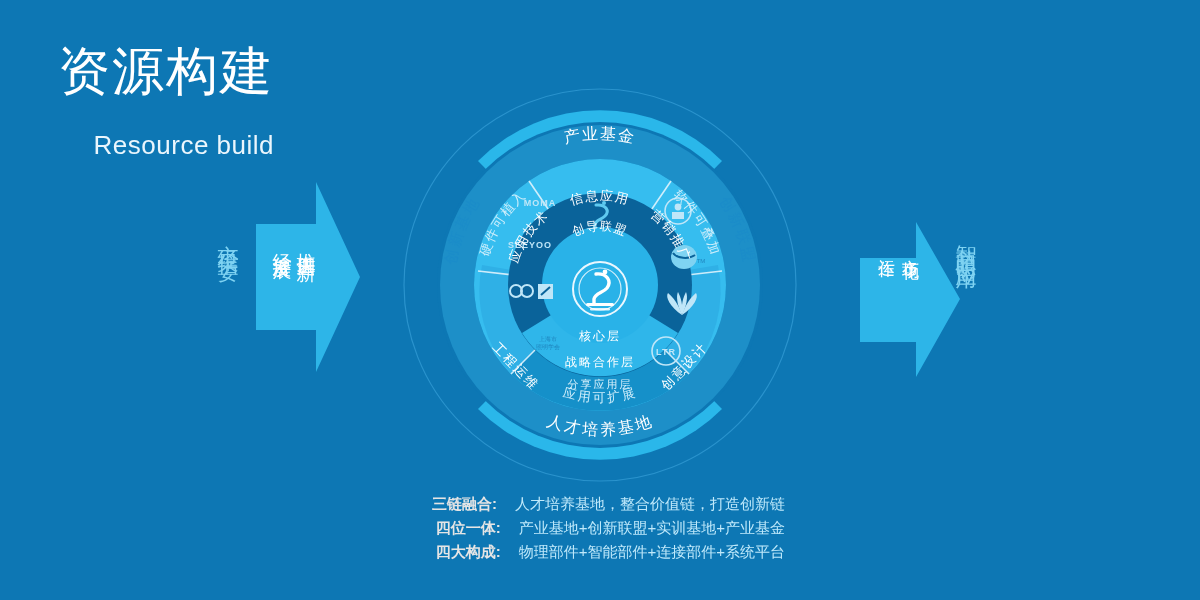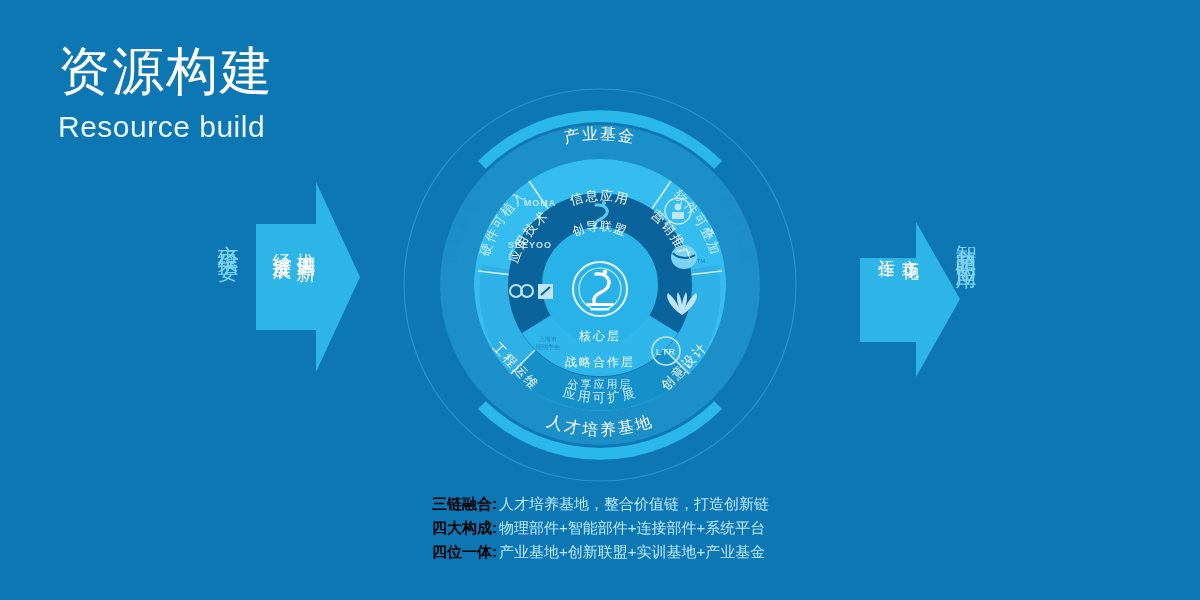--- a/index.html
+++ b/index.html
@@ -3,26 +3,26 @@
 <meta charset="utf-8">
 <style>
   html,body{margin:0;padding:0;}
   body{
     width:1200px;height:600px;overflow:hidden;
     background:#0d77b4;
     font-family:"Liberation Sans","DejaVu Sans",sans-serif;
     color:#ffffff;
     position:relative;
   }
-  .stage{position:absolute;left:0;top:0;width:1200px;height:600px;}
+  .stage{position:absolute;left:0;top:0;width:1200px;height:600px;text-align:right;}
 
   
   .title-block{position:absolute;left:58px;top:40px;}
   .title-cn{font-size:52px;line-height:62px;font-weight:400;letter-spacing:2px;color:#ffffff;}
-  .title-en{font-size:30px;line-height:46px;font-weight:400;color:#eaf6fd;margin-top:2px;letter-spacing:0.5px;}
+  .title-en{font-size:26px;line-height:46px;font-weight:400;color:#eaf6fd;margin-top:20px;letter-spacing:0.5px;}
 
   
   .vlabel{
     position:absolute;
     writing-mode:vertical-rl;
     text-orientation:upright;
     font-size:21px;letter-spacing:5px;
     color:#7fd3f2;
     white-space:nowrap;
   }
@@ -66,21 +66,21 @@
 
   
   .logo-txt{fill:#bfe6f8;font-size:9px;font-weight:bold;letter-spacing:1px;text-anchor:middle;
             font-family:"Liberation Sans","DejaVu Sans",sans-serif;}
   .logo-faint{fill:#1f86bf;font-size:6px;text-anchor:middle;
             font-family:"Liberation Sans","DejaVu Sans",sans-serif;}
 
   
   .notes{position:absolute;left:432px;top:492px;line-height:24px;}
   .note-row{font-size:15px;color:#bfe9fb;white-space:nowrap;}
-  .note-key{color:#000000;font-weight:bold;margin-right:2px;}
+  .note-key{color:#e5e5e5;font-weight:bold;margin-right:18px;}
 </style>
 </head>
 <body>
 
 <div class="stage">
 
   <div class="title-block">
     <div class="title-cn">资源构建</div>
     <div class="title-en">Resource build</div>
   </div>
@@ -271,20 +271,20 @@
       <text class="ring-lab lab-core" x="210" y="262">核心层</text>
       <text class="ring-lab lab-core" x="210" y="288">战略合作层</text>
     </svg>
   </div>
 
   <div class="notes">
     <div class="note-row">
       <span class="note-key">三链融合:</span><span>人才培养基地，整合价值链，打造创新链</span>
     </div>
     <div class="note-row">
+      <span class="note-key">四位一体:</span><span>产业基地+创新联盟+实训基地+产业基金</span>
+    </div>
+    <div class="note-row">
       <span class="note-key">四大构成:</span><span>物理部件+智能部件+连接部件+系统平台</span>
     </div>
-    <div class="note-row">
-      <span class="note-key">四位一体:</span><span>产业基地+创新联盟+实训基地+产业基金</span>
-    </div>
   </div>
 
 </div>
 
 </body></html>

